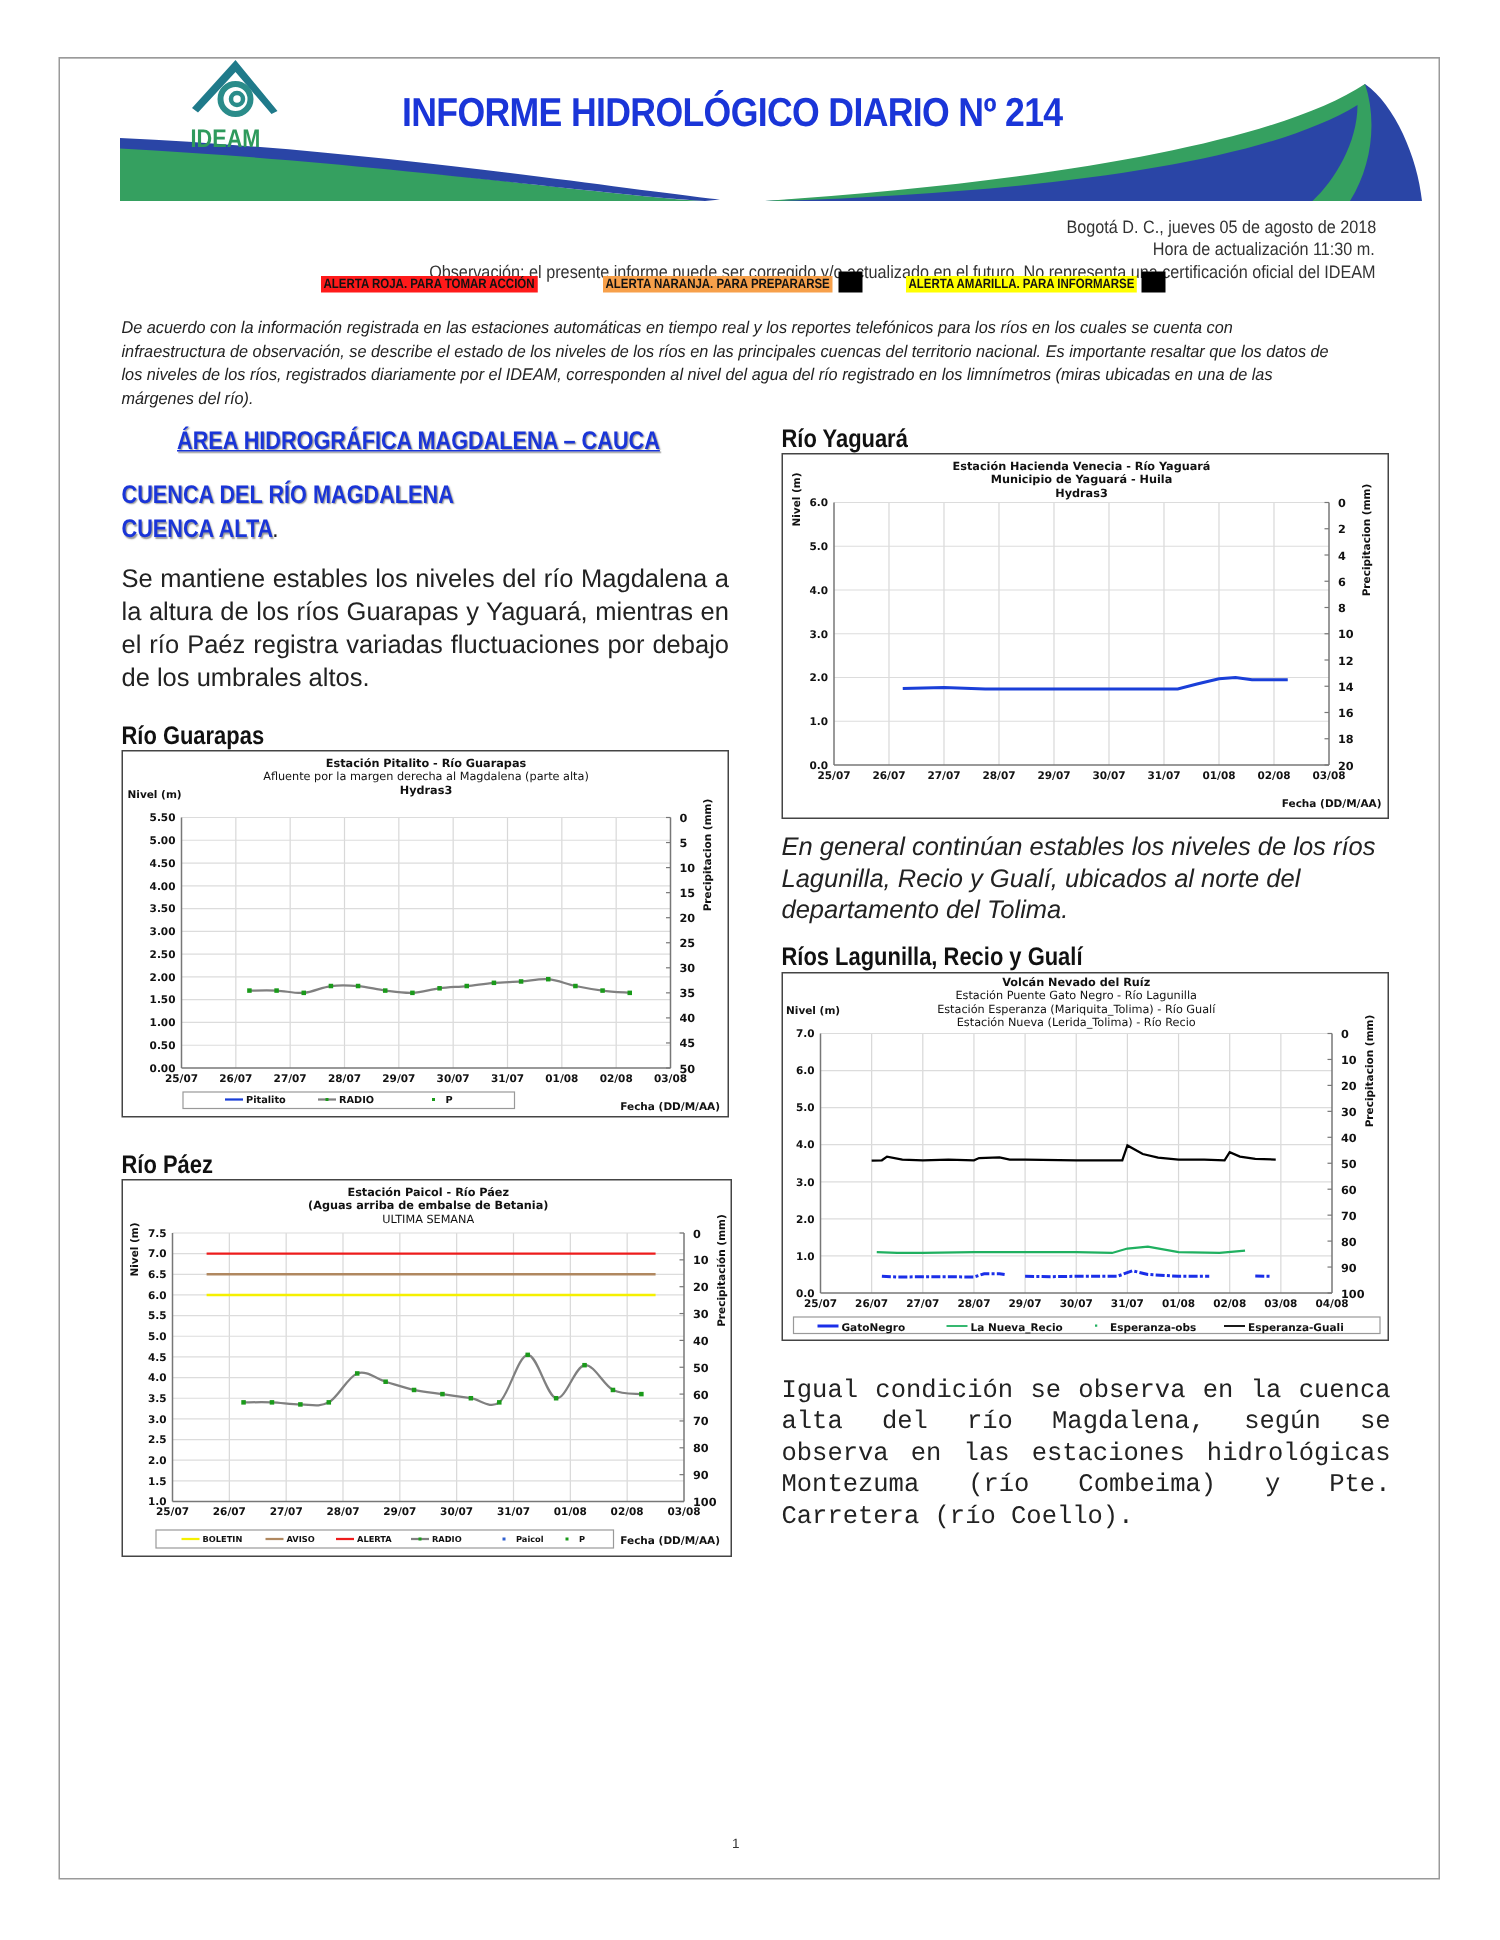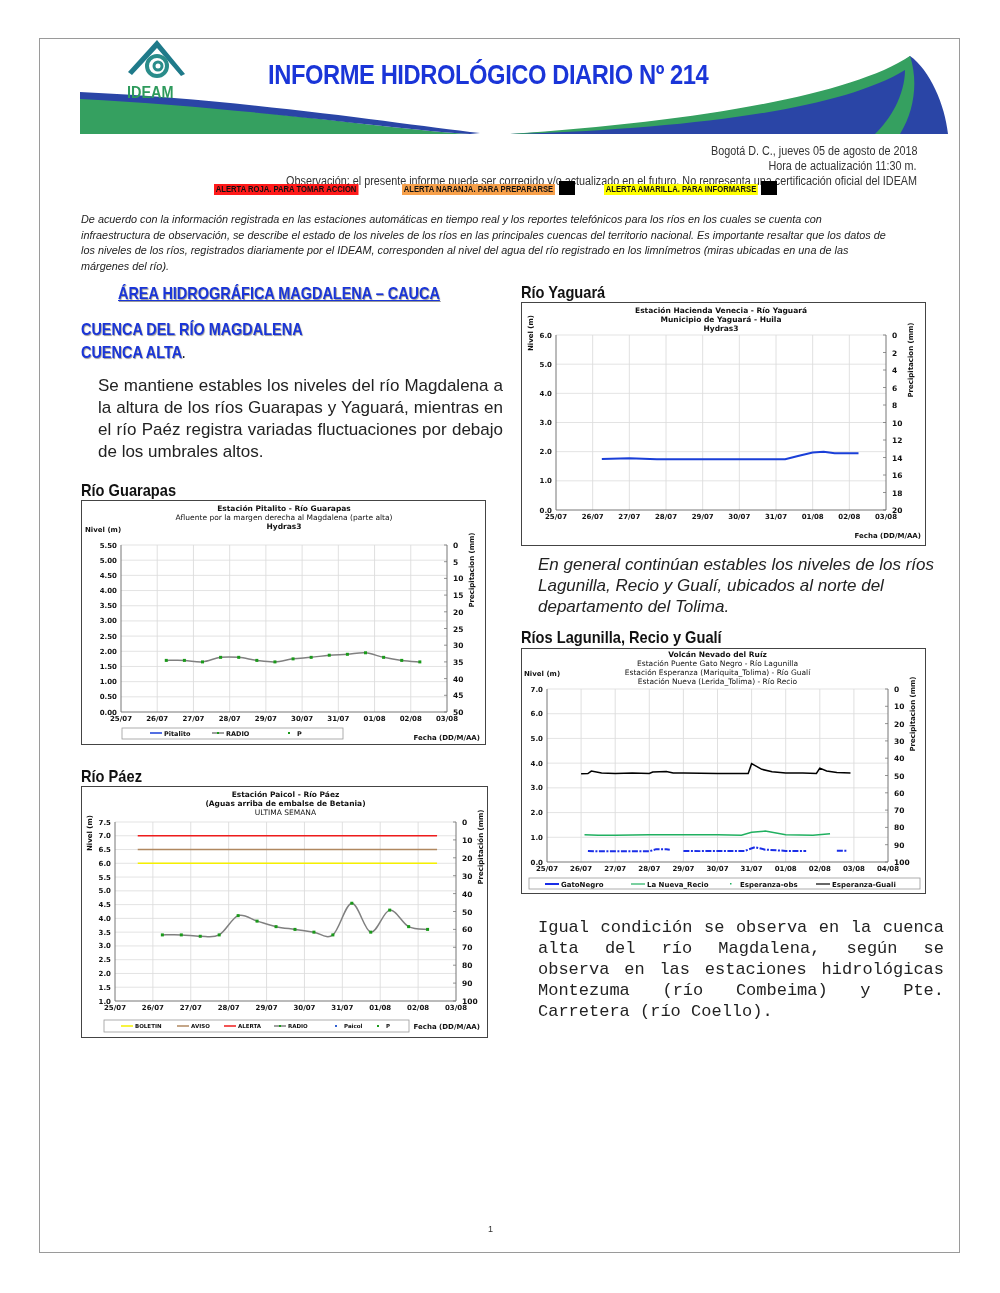--- a/index.html
+++ b/index.html
@@ -8,21 +8,21 @@
   .abs { position:absolute; }
   .banner { position:absolute; left:0; top:0; width:1000px; height:140px; }
   .title { position:absolute; left:268px; top:60px; font-size:27px; font-weight:bold; color:#1a35d8; letter-spacing:-0.5px; transform:scaleX(0.88); transform-origin:left top; white-space:nowrap; }
   .ideam-text { position:absolute; left:127px; top:83px; font-size:17px; font-weight:bold; color:#2e9a5c; transform:scaleX(0.85); transform-origin:left top; }
   .meta { position:absolute; right:83px; font-size:12px; color:#333; text-align:right; white-space:nowrap; transform:scaleX(0.9); transform-origin:right top; }
   .alert { position:absolute; top:184px; font-size:9px; font-weight:bold; line-height:11px; padding:0 2px; white-space:nowrap; transform:scaleX(0.85); transform-origin:left top; }
   .blackbox { position:absolute; top:181px; width:16px; height:14px; background:#000; }
   .intro { position:absolute; left:81px; top:212px; width:840px; font-size:11.3px; font-style:italic; line-height:15.5px; color:#222; transform:scaleX(0.96); transform-origin:left top; }
   .area-title { position:absolute; left:118px; top:284px; font-size:17px; font-weight:bold; color:#1a35d8; text-decoration:underline; text-shadow:1px 1px 1px #999; transform:scaleX(0.85); transform-origin:left top; white-space:nowrap; }
   .cuenca { position:absolute; left:81px; font-size:17px; font-weight:bold; color:#1a35d8; text-shadow:1px 1px 1px #999; transform:scaleX(0.85); transform-origin:left top; white-space:nowrap; }
-  .para { position:absolute; font-size:17px; line-height:22px; color:#222; text-align:justify;margin-left:17px; }
+  .para { position:absolute; font-size:17px; line-height:22px; color:#222; text-align:justify; }
   .subhead { position:absolute; font-size:17px; font-weight:bold; color:#111; transform:scaleX(0.86); transform-origin:left top; white-space:nowrap; }
   .chartbox { position:absolute; border:1px solid #444; background:#fff; }
   svg text { font-family:"DejaVu Sans", sans-serif; }
   .pagenum { position:absolute; left:488px; top:1224px; font-size:9px; color:#333; }
 </style>
 </head>
 <body>
 
 <svg class="banner" viewBox="0 0 1000 140" width="1000" height="140">
   <rect x="40" y="38" width="920" height="1" fill="#bbbbbb"></rect>

